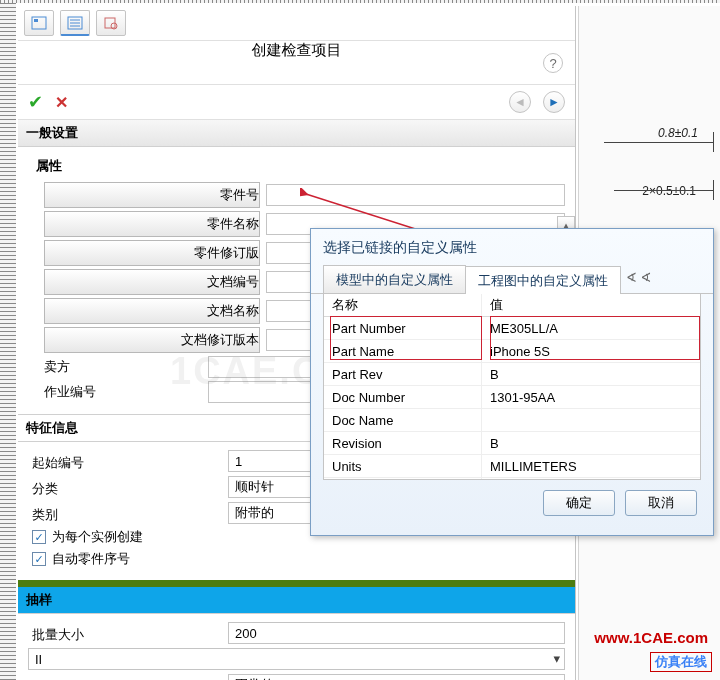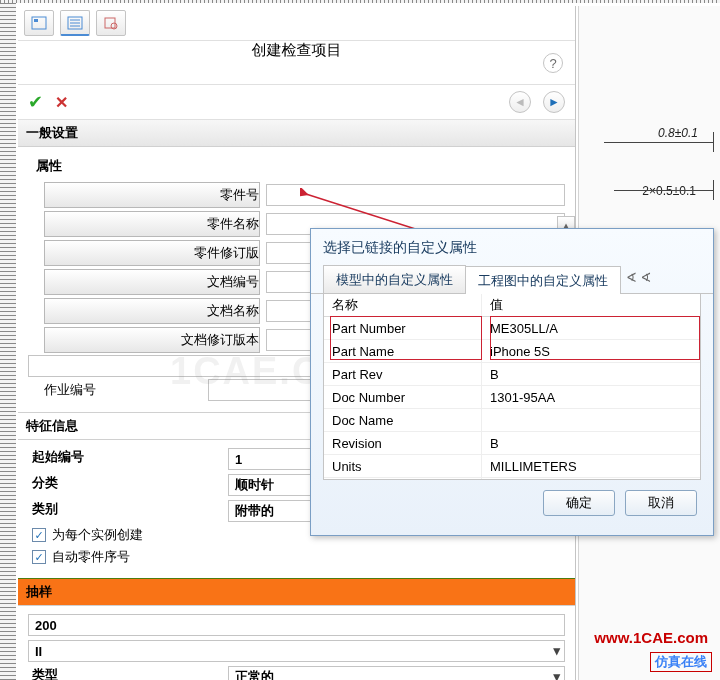--- a/index.html
+++ b/index.html
@@ -19,21 +19,21 @@
 .nav-btn{width:22px;height:22px;border:1px solid #c4c4c4;border-radius:11px;display:flex;align-items:center;justify-content:center;background:linear-gradient(#fff,#eee);color:#1e6fb8;font-size:12px;}
 .nav-btn.dim{color:#bbb;}
 .section-hdr{display:flex;align-items:center;background:linear-gradient(#f7f7f7,#e6e6e6);padding:4px 8px;border-bottom:1px solid #d0d0d0;font-weight:bold;}
 .section-body{padding:6px 10px 10px;}
 .sub-hdr{font-weight:bold;padding:4px 0 6px 8px;}
 .prop-table{display:flex;flex-direction:column;gap:1px;}
 .prop-row{display:flex;align-items:center;}
 .prop-btn{width:216px;text-align:right;border:1px solid #b8b8b8;background:linear-gradient(#fff,#e7e7e7);padding:3px 0;margin:1px 6px 1px 16px;}
 .prop-text{width:180px;padding:3px 6px 3px 16px;}
 .prop-field{flex:1;height:22px;border:1px solid #c4c4c4;background:#fff;}
-.kv-row{display:flex;align-items:flex-start;padding:2px 0;font-weight:bold;}
+.kv-row{display:flex;align-items:flex-end;padding:2px 0;}
 .kv-label{width:200px;padding-left:4px;}
 .kv-input{flex:1;height:22px;border:1px solid #c4c4c4;background:#fff;padding:0 6px;display:flex;align-items:center;}
 .kv-select{flex:1;height:22px;border:1px solid #c4c4c4;background:#fff;display:flex;align-items:center;padding:0 6px;position:relative;}
 .kv-select::after{content:"▾";position:absolute;right:4px;top:2px;color:#444;}
 .chk-row{display:flex;align-items:center;padding:2px 0 2px 4px;gap:6px;}
 .chk{width:14px;height:14px;border:1px solid #6b8aab;background:#fff;display:flex;align-items:center;justify-content:center;color:#1e6fb8;font-size:11px;}
 .scroll-up,.scroll-dn{height:18px;display:flex;align-items:center;justify-content:center;color:#666;border:1px solid #c4c4c4;background:linear-gradient(#fff,#e4e4e4);}
 .scroll-thumb{margin:2px;height:60px;background:linear-gradient(#fff,#d8d8d8);border:1px solid #b4b4b4;border-radius:2px;}
 .canvas{position:absolute;left:578px;top:6px;right:0;bottom:0;background:#fafafa;border-left:1px solid #d4d4d4;}
 .dim-text{position:absolute;font-size:12px;color:#222;}
@@ -128,20 +128,21 @@
           </div>
         <div class="prop-row">
             <div class="prop-btn">文档名称</div>
             <div class="prop-field"></div>
           </div>
         <div class="prop-row">
             <div class="prop-btn">文档修订版本</div>
             <div class="prop-field"></div>
           </div>
         <div class="prop-row">
+            <div class="prop-text">卖方</div>
             <div class="prop-field"></div>
           </div>
         <div class="prop-row">
             <div class="prop-text">作业编号</div>
             <div class="prop-field"></div>
           </div>
       </div>
     </div>
 
     <div class="section-hdr" style="background:#fff;border-top:1px solid #d0d0d0;">
@@ -169,25 +170,26 @@
       <div class="chk-row">
           <div class="chk">✓</div>
           <span>为每个实例创建</span>
         </div>
       <div class="chk-row">
           <div class="chk">✓</div>
           <span>自动零件序号</span>
         </div>
     </div>
 
-    <div class="section-hdr" style="background:#f97316;border-top:1px solid #4d7c0f;">
+    <div class="section-hdr" style="background:#0ea5e9;border-top:7px solid #4d7c0f;">
         <span>抽样</span>
       </div>
     <div class="section-body">
       <div class="kv-row">
+          <div class="kv-label">批量大小</div>
           <div class="kv-input">
             <span>200</span>
           </div>
         </div>
       <div class="kv-row">
           <div class="kv-select">
             <span>II</span>
           </div>
         </div>
       <div class="kv-row">

